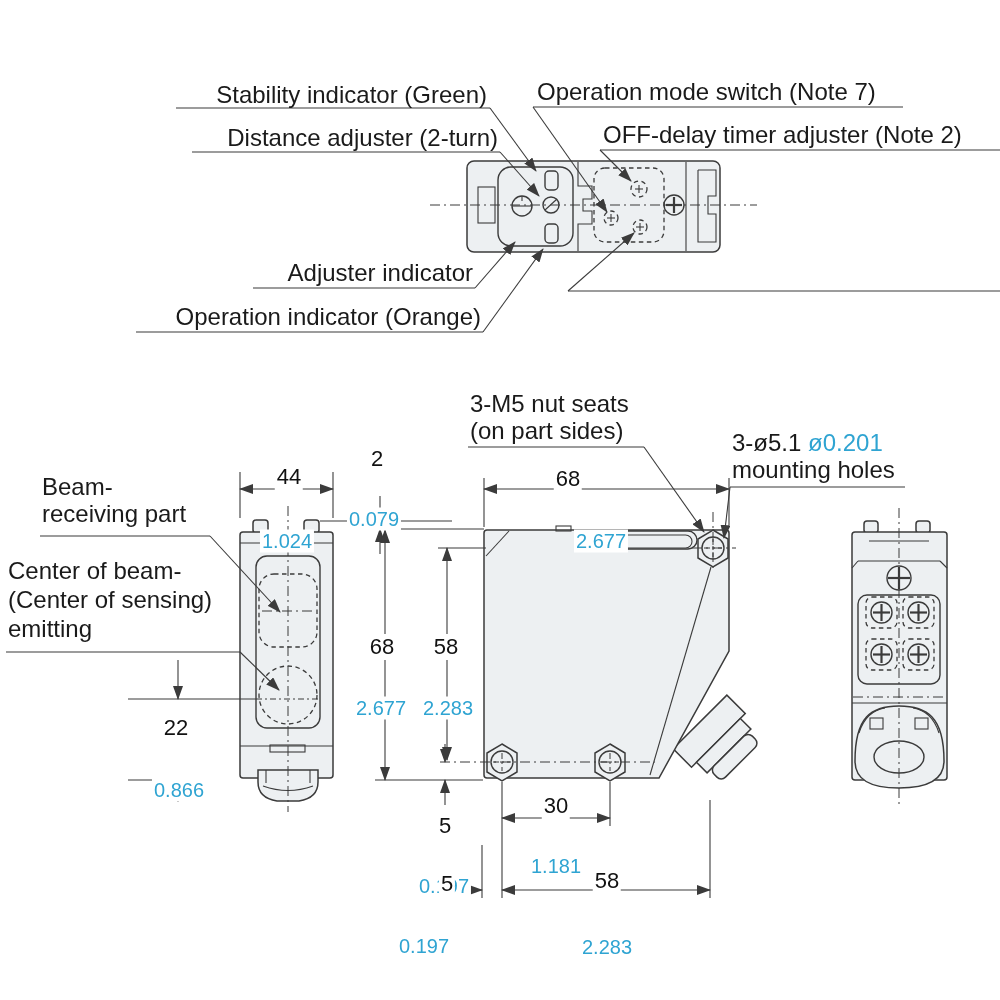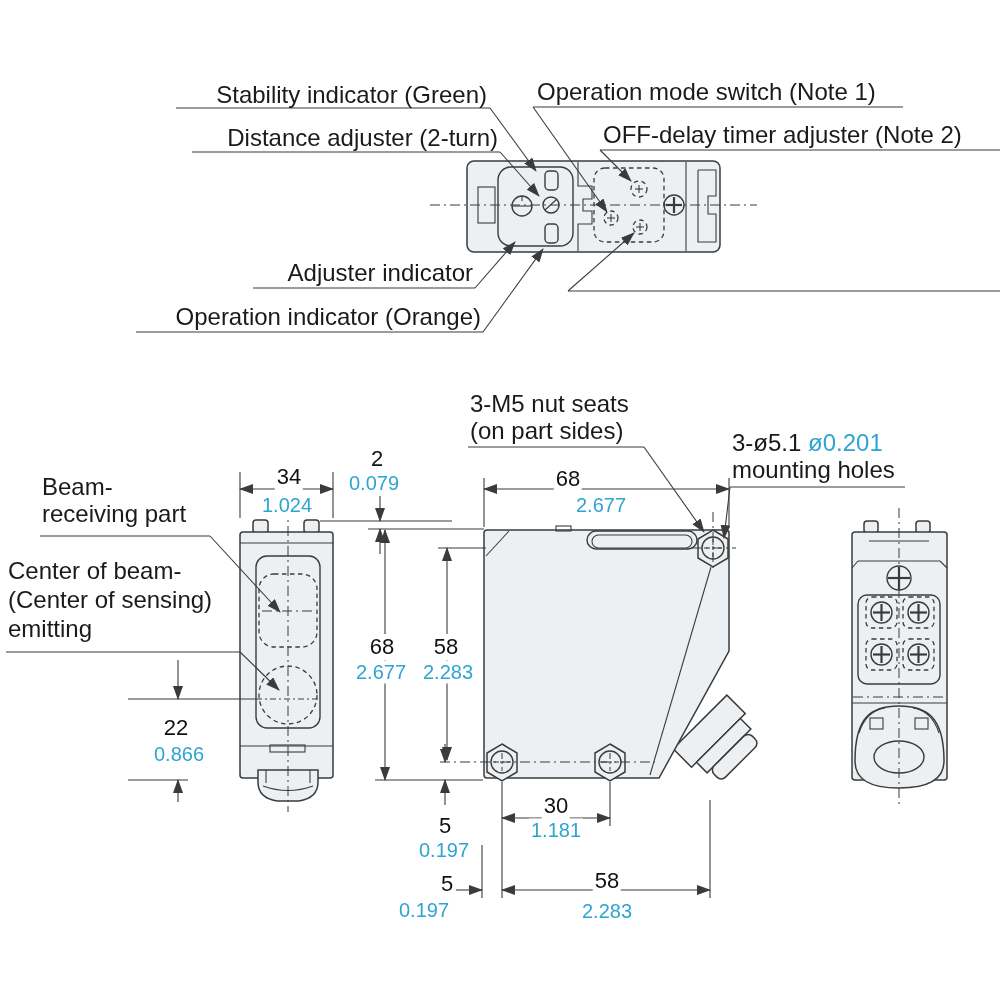--- a/index.html
+++ b/index.html
@@ -4,21 +4,21 @@
 <style>
   html,body{margin:0;padding:0;background:#fff;}
   #stage{position:relative;width:1000px;height:1000px;background:#fff;overflow:hidden;
          font-family:"Liberation Sans",sans-serif;}
   #linework{position:absolute;left:0;top:0;}
   .lbl{position:absolute;font-size:24px;line-height:27px;color:#1a1a1a;white-space:nowrap;}
   .ra{text-align:right;}
   .dim{position:absolute;transform:translate(-50%,-50%);white-space:nowrap;
        background:#fff;padding:0 2px;}
   .dim-mm{font-size:22px;color:#111;}
-  .dim-in{font-size:20px;color:var(--accent);}
+  .dim-in{font-size:20px;color:var(--accent);margin-top:36px;}
   .cyan{color:var(--accent);}
   
   .ol{fill:var(--fill);stroke:var(--line);stroke-width:1.5;}
   .ln{stroke:var(--line);stroke-width:1.4;fill:none;}
   .thin{stroke:var(--line);stroke-width:1.1;fill:none;}
   .cl{stroke:var(--line);stroke-width:1;stroke-dasharray:10 4 2 4;fill:none;}
   .cls{stroke:var(--line);stroke-width:1;stroke-dasharray:6 3 2 3;fill:none;}
   .dash{stroke:var(--line);stroke-width:1.3;stroke-dasharray:4.5 3.5;fill:none;}
   .dim-l{stroke:var(--line);stroke-width:1.1;fill:none;}
   .scr{stroke:var(--line);stroke-width:2.2;fill:none;}
@@ -243,21 +243,21 @@
     <line x1="502" y1="818" x2="610" y2="818" class="dim-l" marker-start="url(#ah)" marker-end="url(#ah)"></line>
 
     <line x1="456" y1="890" x2="482" y2="890" class="dim-l" marker-end="url(#ah)"></line>
 
     <line x1="502" y1="890" x2="710" y2="890" class="dim-l" marker-start="url(#ah)" marker-end="url(#ah)"></line>
   </g>
 </svg>
 
 <div class="lbl ra" style="left:176px;top:81px;width:311px">Stability indicator (Green)</div>
 <div class="lbl ra" style="left:192px;top:124px;width:306px">Distance adjuster (2-turn)</div>
-<div class="lbl" style="left:537px;top:78px">Operation mode switch (Note 1)</div>
+<div class="lbl" style="left:537px;top:78px">Operation mode switch (Note 7)</div>
 <div class="lbl" style="left:603px;top:121px">OFF-delay timer adjuster (Note 2)</div>
 <div class="lbl ra" style="left:253px;top:259px;width:220px">Adjuster indicator</div>
 <div class="lbl ra" style="left:136px;top:303px;width:345px">Operation indicator (Orange)</div>
 
 <div class="lbl" style="left:470px;top:390px">
   <div>3-M5 nut seats</div>
   <div>(on part sides)</div>
 </div>
 <div class="lbl" style="left:732px;top:429px">
   <div>
@@ -269,21 +269,21 @@
 <div class="lbl" style="left:42px;top:473px">
   <div>Beam-</div>
   <div>receiving part</div>
 </div>
 <div class="lbl" style="left:8px;top:556px;line-height:29px">
   <div>Center of beam-</div>
   <div>(Center of sensing)</div>
   <div>emitting</div>
 </div>
 
-<div class="dim dim-mm" style="left:289px;top:477px">34</div>
+<div class="dim dim-mm" style="left:289px;top:477px">44</div>
 <div class="dim dim-in" style="left:287px;top:505px">1.024</div>
 
 <div class="dim dim-mm" style="left:377px;top:459px">2</div>
 <div class="dim dim-in" style="left:374px;top:483px">0.079</div>
 
 <div class="dim dim-mm" style="left:568px;top:479px">68</div>
 <div class="dim dim-in" style="left:601px;top:505px">2.677</div>
 
 <div class="dim dim-mm" style="left:382px;top:647px">68</div>
 <div class="dim dim-in" style="left:381px;top:672px">2.677</div>

